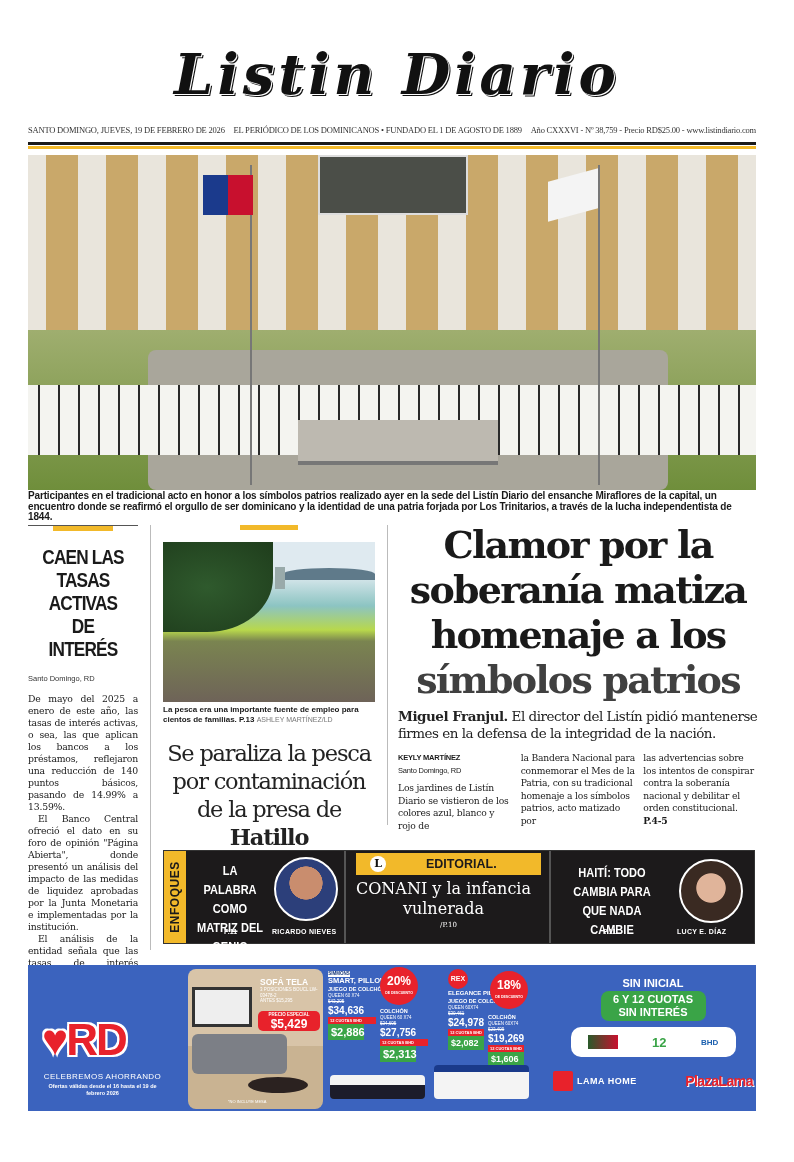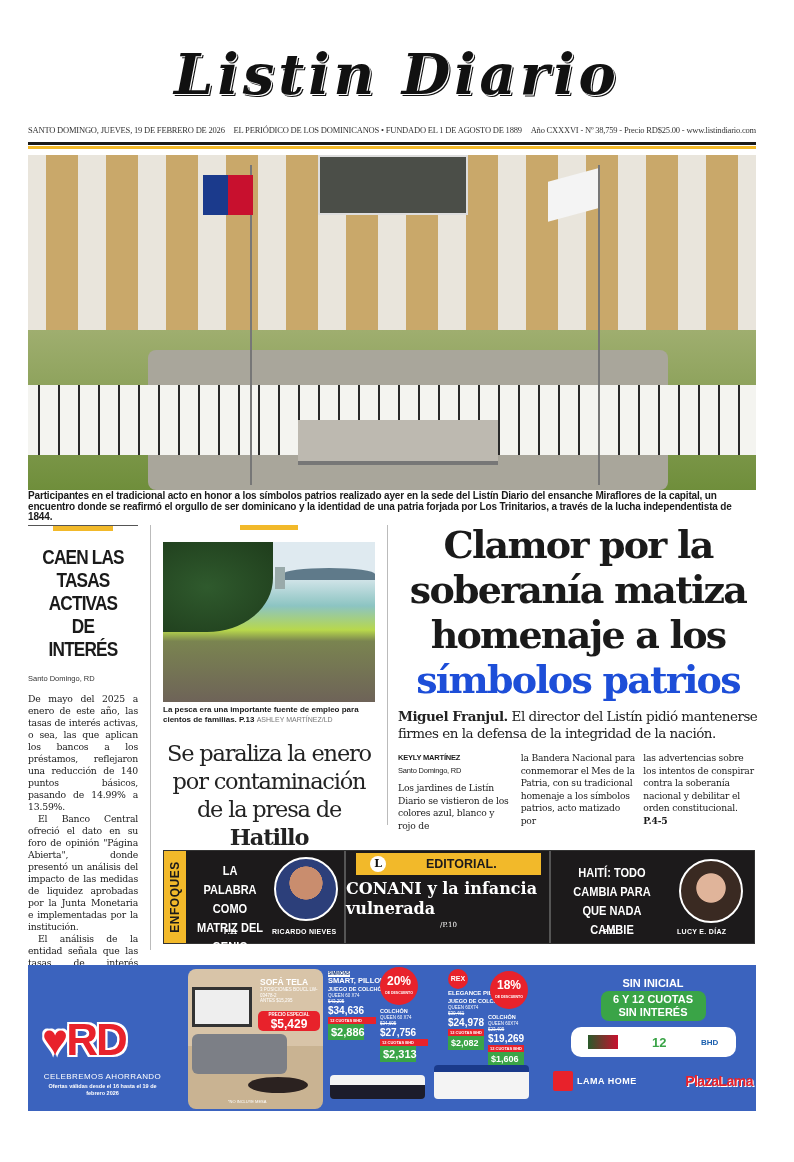--- a/index.html
+++ b/index.html
@@ -36,42 +36,42 @@
 .midcol .photo{margin-top:12px;width:212px;height:160px;position:relative;overflow:hidden;background:linear-gradient(#dfeaf0 0 20%,#8cc4c2 40%,#b8d84c 55%,#7a8450 62%,#6e6358 100%)}
 .midcol .photo .trees{position:absolute;left:0;top:0;width:110px;height:90px;background:radial-gradient(ellipse at 40% 50%,#2f5a2d,#1f3d1c);border-radius:0 0 60% 0}
 .midcol .photo .tower{position:absolute;left:112px;top:25px;width:10px;height:22px;background:#9aa}
 .midcol .photo .hills{position:absolute;left:120px;top:26px;width:92px;height:12px;background:#5f7a8a;border-radius:50% 50% 0 0}
 .midcol .caption{font-family:"Liberation Sans",sans-serif;font-weight:bold;font-size:8px;line-height:10px;margin-top:3px}
 .midcol .caption .credit{font-weight:normal;color:#777;font-size:7px}
 .midcol .headline{font-family:"DejaVu Serif",serif;font-size:22.5px;line-height:28px;text-align:center;margin-top:14px;letter-spacing:-1.2px;color:#222}
 .midcol .headline b{font-weight:bold}
 .main{position:absolute;left:398px;top:522px;width:360px}
 .main .headline{font-family:"DejaVu Serif",serif;font-weight:bold;font-size:38px;line-height:45px;text-align:center;letter-spacing:-1.8px;color:#1a1a1a}
-.main .headline .red{color:#1d4ed8}
+.main .headline .red{color:#404040}
 .main .dek{font-family:"DejaVu Serif",serif;font-size:13.5px;line-height:17px;margin-top:6px;color:#222;letter-spacing:-0.5px}
 .main .dek b{font-weight:bold}
 .main .cols{display:flex;gap:8px;margin-top:10px}
 .main .cols .c{flex:1;font-family:"DejaVu Serif",serif;font-size:9.2px;line-height:12.6px;letter-spacing:-0.2px}
 .main .byline{font-family:"Liberation Sans",sans-serif;font-weight:bold;font-size:7.5px}
 .main .bl2{font-family:"Liberation Sans",sans-serif;font-size:7.5px;margin-bottom:5px}
 .enfoques{position:absolute;left:163px;top:850px;width:592px;height:94px;background:#1c1a1b;border:1px solid #333;display:flex}
 .enfoques .label{width:22px;background:#f2b92a;position:relative}
 .enfoques .label span{position:absolute;left:50%;top:50%;transform:translate(-50%,-50%) rotate(-90deg);font-family:"Liberation Sans",sans-serif;font-weight:bold;font-size:12px;color:#1c1a1b;letter-spacing:0.5px;white-space:nowrap}
 .enf-item{position:relative;color:#fff;font-family:"Liberation Sans",sans-serif}
 .enf-item .t{font-weight:bold;font-size:13px;line-height:19px;text-align:center;position:absolute;transform:scaleX(0.85)}
 .enf-item .p{position:absolute;font-weight:bold;font-size:7px}
 .enf-item .name{position:absolute;font-weight:bold;font-size:7px;letter-spacing:0.3px}
 .enf-item .avatar{position:absolute;width:64px;height:64px;border-radius:50%;border:2px solid #fff;overflow:hidden}
 .enf-a{width:160px;border-right:2px solid #555}
 .enf-b{width:205px;border-right:2px solid #555}
 .enf-c{flex:1}
 .ed-banner{position:absolute;left:10px;top:2px;width:185px;height:22px;background:#f2b92a;display:flex;align-items:center}
 .ed-banner .ic{width:16px;height:16px;border-radius:50%;background:#fff;color:#111;font-family:"DejaVu Serif",serif;font-weight:bold;font-size:11px;line-height:16px;text-align:center;margin-left:14px}
 .ed-banner .lbl{font-family:"Liberation Sans",sans-serif;font-weight:bold;font-size:12.5px;color:#1c1a1b;margin-left:40px}
-.ed-title{position:absolute;left:0;top:28px;width:195px;text-align:left;font-family:"DejaVu Serif",serif;font-weight:bold;font-size:16px;line-height:20px;color:#fff}
+.ed-title{position:absolute;left:0;top:28px;width:195px;text-align:center;font-family:"DejaVu Serif",serif;font-weight:normal;font-size:16px;line-height:20px;color:#fff}
 .ed-page{position:absolute;left:0;top:70px;width:205px;text-align:center;font-family:"DejaVu Serif",serif;font-size:7px;color:#fff}
 .ad{position:absolute;left:28px;top:965px;width:728px;height:146px;background:#3b63be;overflow:hidden}
 .ad .logo{position:absolute;left:14px;top:50px;font-family:"Liberation Sans",sans-serif;font-weight:bold;font-size:44px;color:#e8222b;letter-spacing:-2px;text-shadow:0 0 0 #fff,2px 2px 0 #fff,-2px -2px 0 #fff,2px -2px 0 #fff,-2px 2px 0 #fff}
 .ad .heart{color:#e8222b}
 .ad .slogan{position:absolute;left:12px;top:107px;width:125px;text-align:center;font-family:"Liberation Sans",sans-serif;font-size:8px;color:#fff;letter-spacing:0.4px}
 .ad .valid{position:absolute;left:12px;top:118px;width:125px;text-align:center;font-family:"Liberation Sans",sans-serif;font-weight:bold;font-size:5.5px;color:#fff;line-height:7px}
 .sofa{position:absolute;left:160px;top:4px;width:135px;height:140px;border-radius:8px;background:linear-gradient(#d8c4a8 0 55%,#c9b392 55% 100%);overflow:hidden}
 .sofa .couch{position:absolute;left:4px;top:65px;width:95px;height:40px;background:#7c7f86;border-radius:6px}
 .sofa .table{position:absolute;left:60px;top:108px;width:60px;height:16px;background:#2b2220;border-radius:50%}
 .sofa .frames{position:absolute;left:4px;top:18px;width:60px;height:40px;border:3px solid #333;background:#eee}
@@ -142,21 +142,21 @@
 <div class="vline" style="left:150px;top:525px;height:425px"></div>
 
 <div class="midcol">
   <div class="tab"></div>
   <div class="photo">
     <div class="trees"></div>
     <div class="hills"></div>
     <div class="tower"></div>
   </div>
   <div class="caption"><span>La pesca era una importante fuente de empleo para cientos de familias. P.13</span> <span class="credit">ASHLEY MARTÍNEZ/LD</span></div>
-  <div class="headline"><span>Se paraliza la enero por contaminación de la presa de</span> <b>Hatillo</b></div>
+  <div class="headline"><span>Se paraliza la pesca por contaminación de la presa de</span> <b>Hatillo</b></div>
 </div>
 <div class="vline" style="left:387px;top:525px;height:300px"></div>
 
 <div class="main">
   <div class="headline"><span>Clamor por la soberanía matiza homenaje a los</span> <span class="red">símbolos patrios</span></div>
   <div class="dek"><b>Miguel Franjul.</b> <span>El director del Listín pidió mantenerse firmes en la defensa de la integridad de la nación.</span></div>
   <div class="cols">
     <div class="c">
       <div class="byline">KEYLY MARTÍNEZ</div>
       <div class="bl2">Santo Domingo, RD</div>

